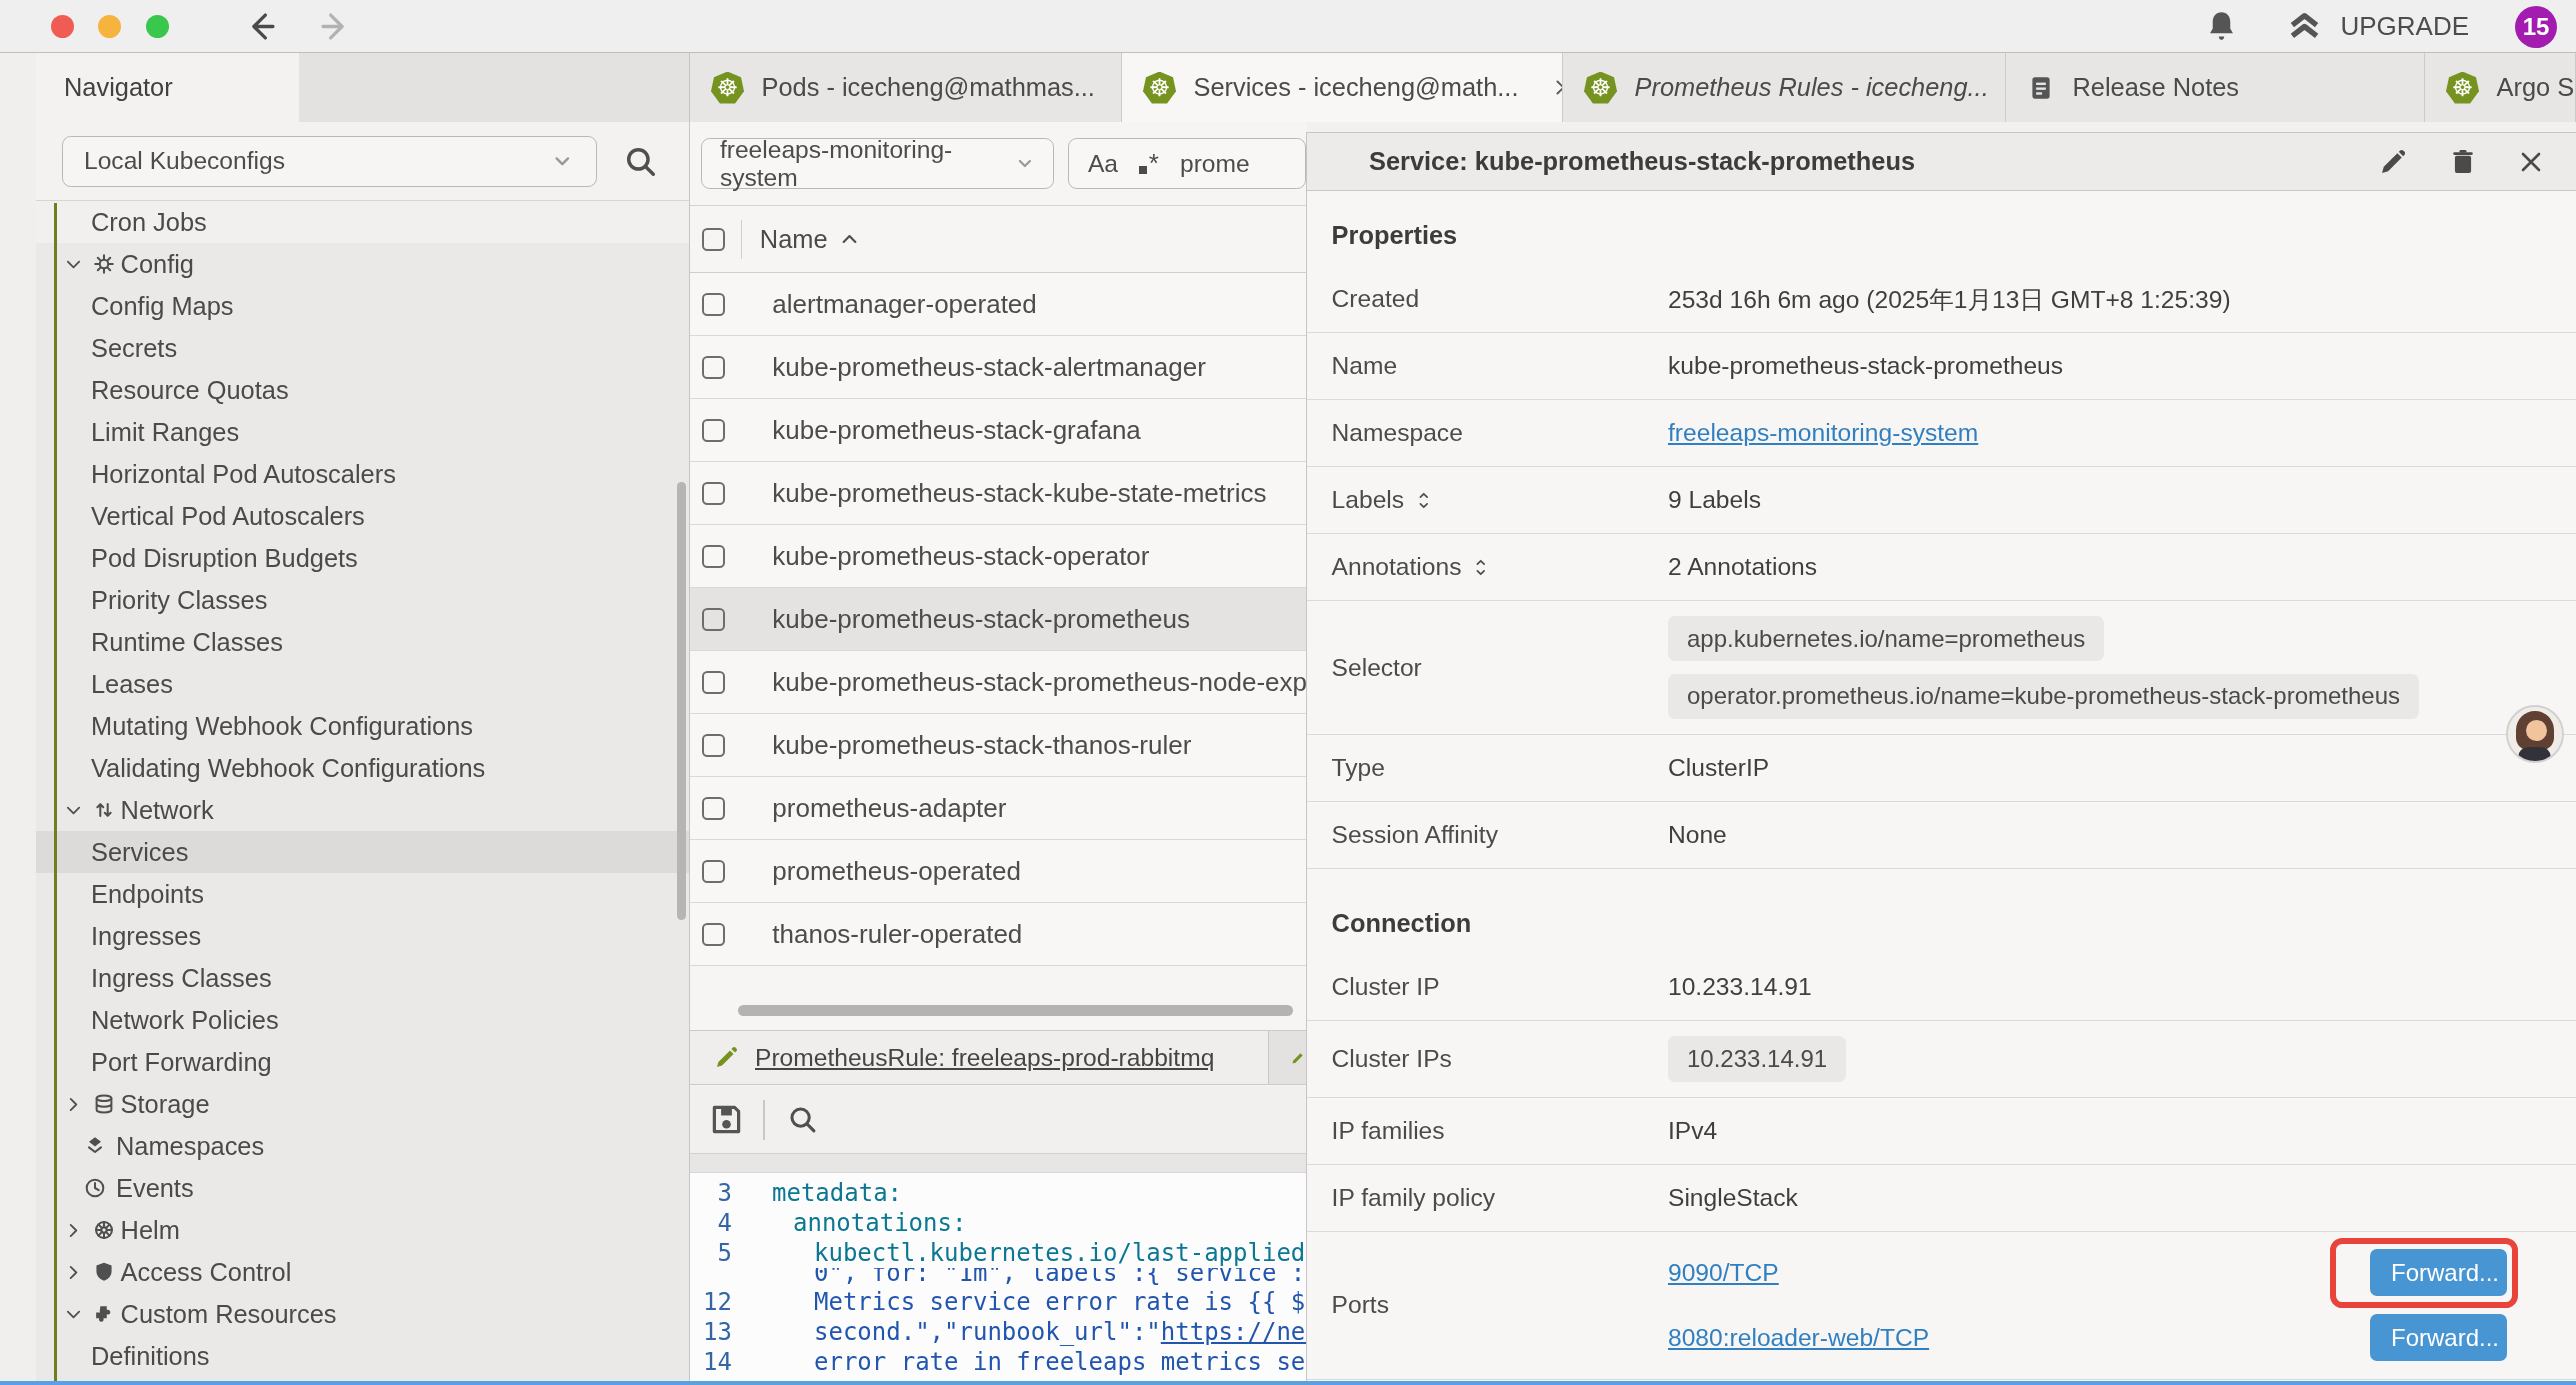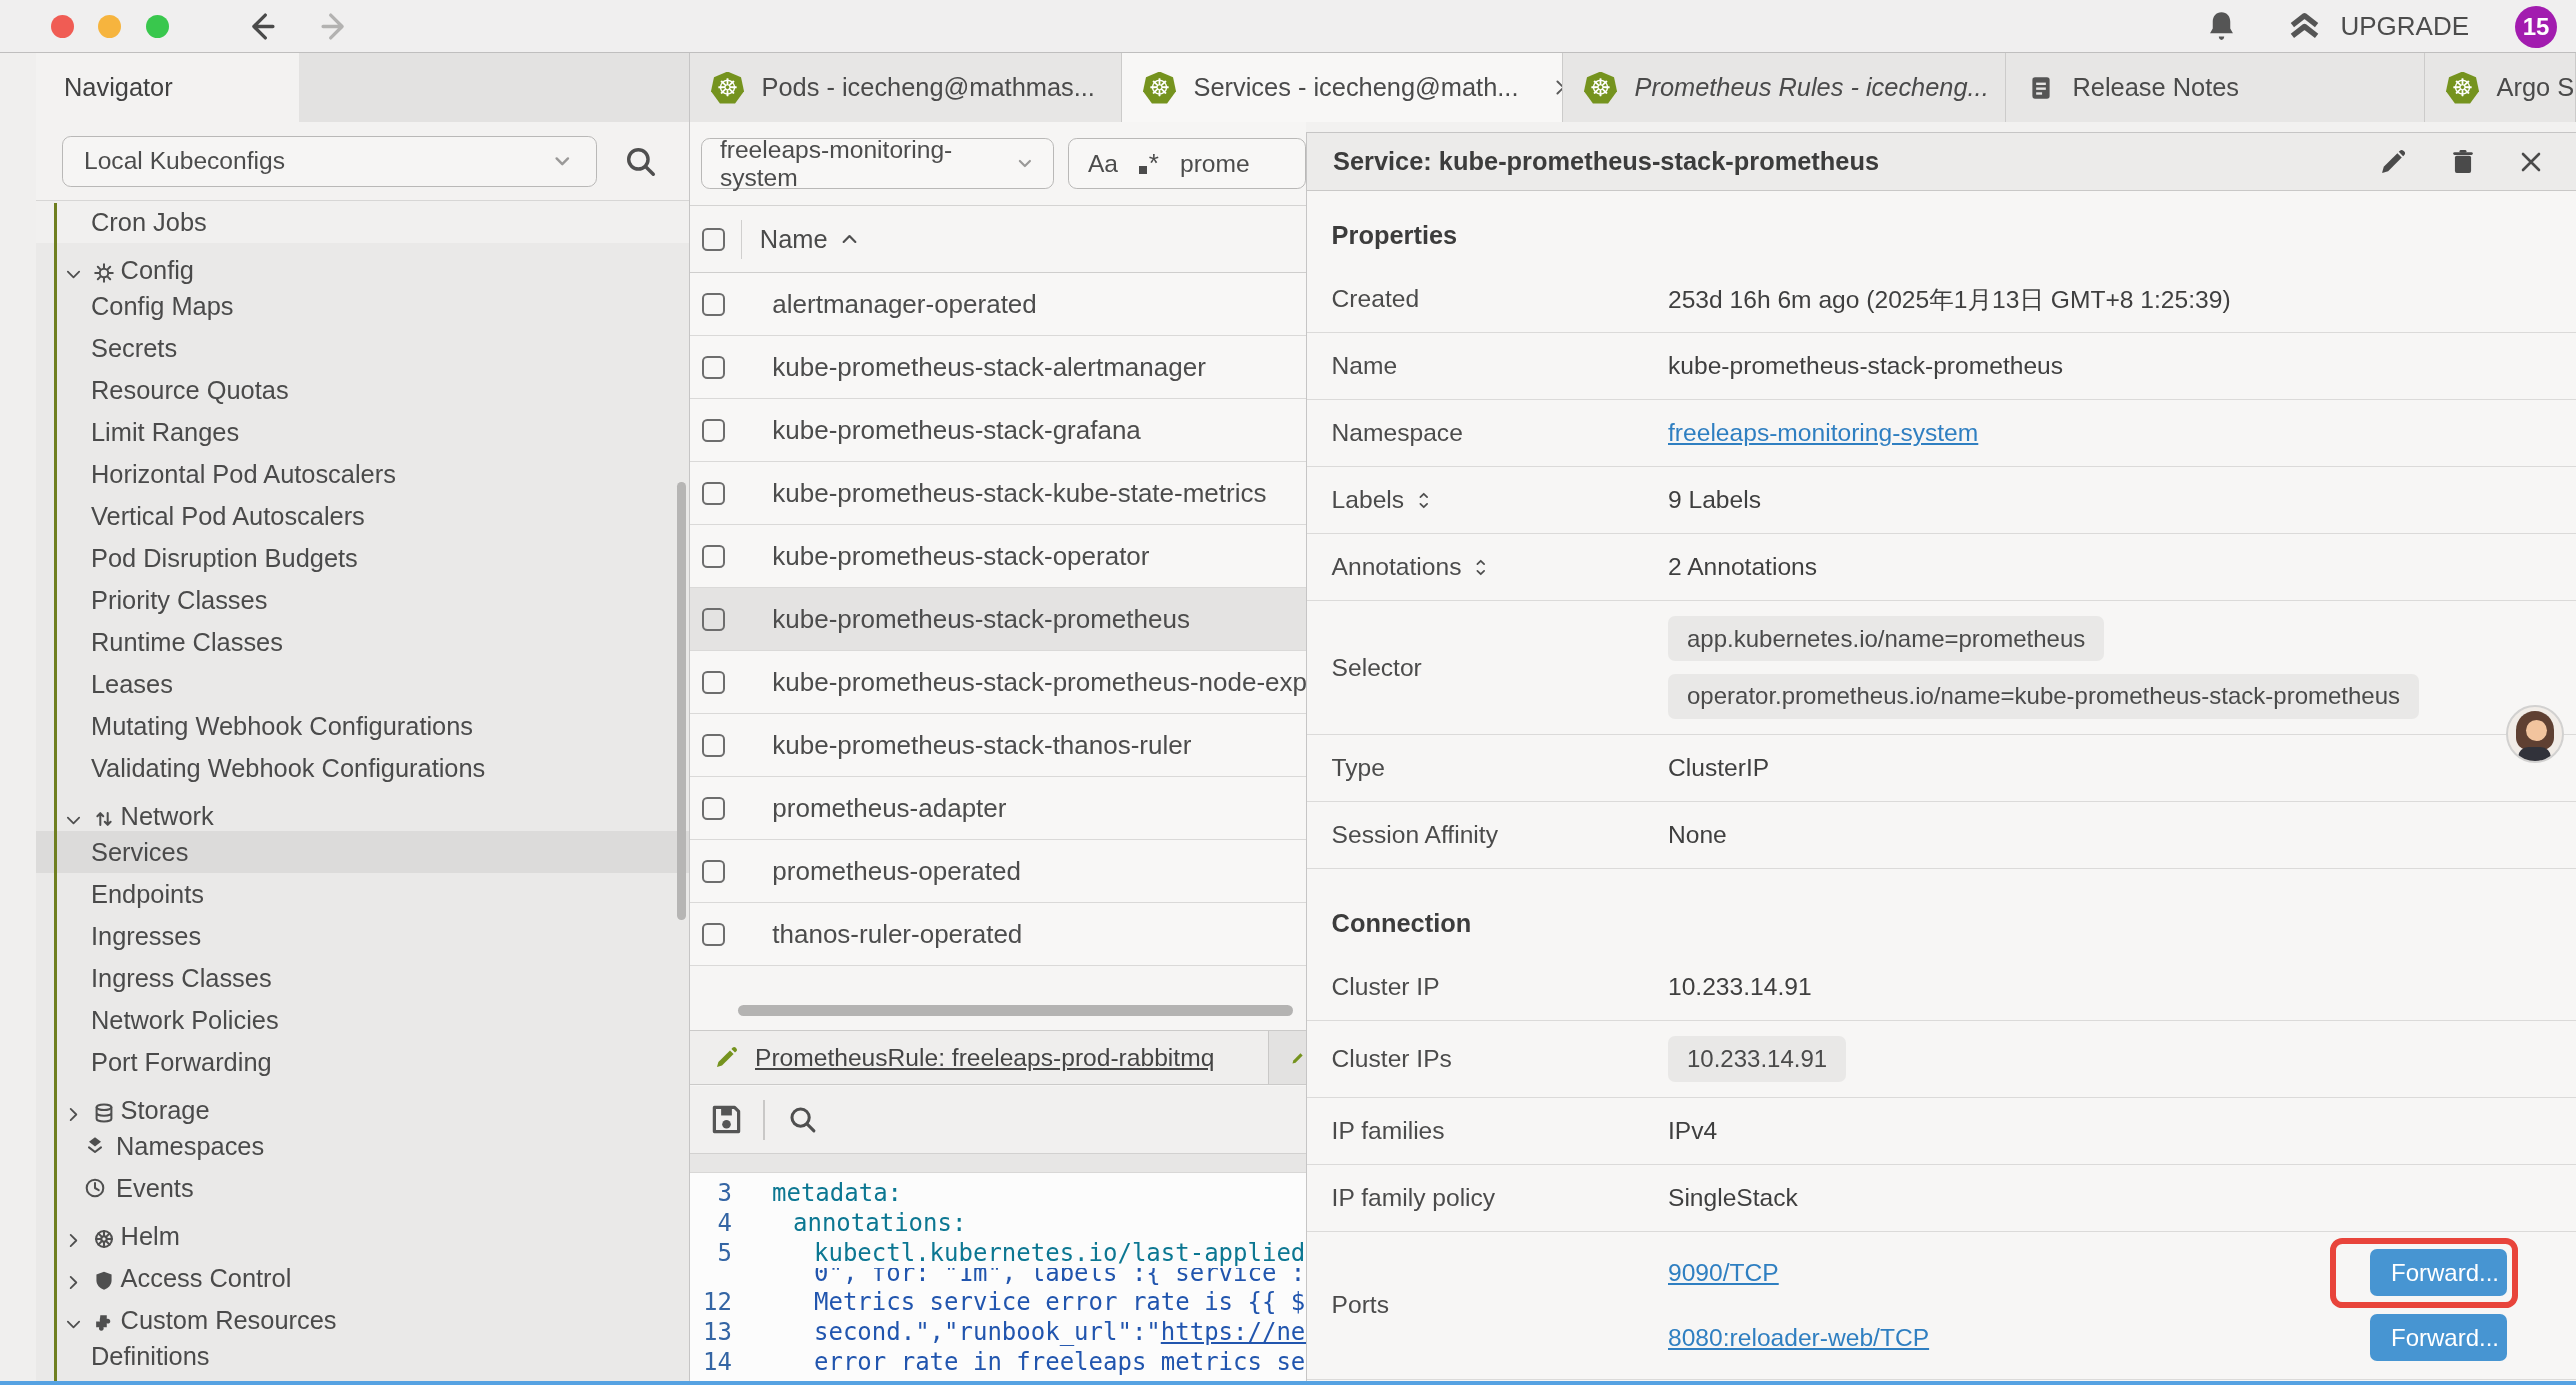--- a/index.html
+++ b/index.html
@@ -23,21 +23,21 @@
   .sidebar { width:690px; flex:0 0 690px; background:#f0efee; border-right:1.8px solid #c6c5c5; display:flex; flex-direction:column;padding-left:36px; }
   .sb-header { height:69px; background:#e3e2e1; display:flex; }
   .nav-tab { width:263px; height:69px; background:#f3f2f1; display:flex; align-items:center; padding-left:28px; font-size:25.4px; color:#414141; }
   .kube-row { height:79px; background:#f3f2f1; border-bottom:1.8px solid #d7d6d5; display:flex; align-items:center; padding:0 17.5px 0 26px; gap:24.6px; }
   .kube-select { flex:0 0 535px; height:51px; border:1.8px solid #b9b8b7; border-radius:8.8px; background:#f6f5f4; display:flex; align-items:center; padding:0 21px; font-size:24.6px; color:#4c4c4c; justify-content:space-between; }
   .tree { flex:1; position:relative; background:#eae9e8; overflow:hidden; }
   .tree-accent { position:absolute; left:18.4px; top:1.8px; bottom:0; width:2.6px; background:#6f7f20; }
   .sb-thumb { position:absolute; right:3.5px; top:281px; height:438px; width:8.8px; border-radius:4.4px; background:#b6b5b4; }
   .tree-item { height:42px; display:flex; align-items:center; font-size:25.4px; color:#4a4a4a; white-space:nowrap; }
   .tree-item.child { padding-left:55px; }
-  .tree-item.group { padding-left:24.6px; gap:4px;align-items:flex-end; }
+  .tree-item.group { padding-left:24.6px; gap:4px; }
   .tree-item.leaf-icon { padding-left:46px; gap:8px; }
   .tree-item.selected { background:#dcdbda; }
   .tree-item.hl { background:#f1f0ef; }
   .tree-item .tico { display:flex; align-items:center; justify-content:center; width:26px; }
 
   
   .content { position:relative; flex:1; background:#f2f1f0; }
   .tab-strip { position:absolute; left:0; top:0; right:0; height:69px; background:#e3e2e1; border-bottom:1.8px solid #c6c5c5; display:flex; }
   .tab { height:69px; display:flex; align-items:center; gap:17.5px; padding:0 21px; border-right:1.8px solid #cccbca; background:#e7e6e5; overflow:hidden; font-size:25.4px; color:#4a4a4a; white-space:nowrap; }
   .tab.active { background:#f8f7f6; }
@@ -70,21 +70,21 @@
   .cline { height:30px; display:flex; align-items:center; white-space:nowrap; }
   .cline.partial { height:19px; overflow:hidden; align-items:flex-end; }
   .cline .ln { width:68px; text-align:right; padding-right:26px; color:#3465a4; flex:0 0 68px; }
   .cline .ct.key { color:#0c7792; }
   .cline .ct.string { color:#2155ae; }
   .cline .ct a, .cline .ct .lk { color:#2155ae; text-decoration:underline; }
 
   
   .panel { position:absolute; left:616px; top:79px; right:0; bottom:0; background:#f7f6f5; border-left:1.8px solid #c6c5c5; border-top:1.8px solid #c6c5c5; }
   .panel-header { height:58px; background:#ecebea; border-bottom:1.8px solid #c9c8c7; display:flex; align-items:center; padding:0 32px 0 26px; }
-  .panel-header .ttl { font-size:25.4px; font-weight:bold; color:#3c3c3c; flex:1; }
+  .panel-header .ttl { font-size:25.4px; font-weight:bold; color:#3c3c3c; flex:1;margin-left:36px; }
   .panel-header .hicons { display:flex; align-items:center; gap:40px; }
   .panel-body { position:absolute; top:58px; left:0; right:0; bottom:0; overflow:hidden; }
   .sec-h { font-size:25.4px; font-weight:bold; color:#3c3c3c; padding:30px 0 16px 24.6px; }
   .sec-h.gap { padding-top:40px; }
   .prow { display:flex; border-bottom:1.8px solid #dbdad9; min-height:67px; align-items:center; padding:8.8px 0; }
   .prow .plabel { width:361px; flex:0 0 361px; padding-left:24.6px; font-size:24.6px; color:#4b4b4b; display:flex; align-items:center; gap:10.5px; }
   .prow .pvalue { flex:1; font-size:24.6px; color:#3f3f3f; padding-right:8px; }
   .pvalue a.nslink, .portlink { color:#2f7fc1; text-decoration:underline; cursor:pointer; font-size:24.6px; }
   .chip { display:inline-block; background:#e9e8e7; border-radius:7px; padding:8.8px 19px; font-size:24px; color:#4a4a4a; }
   .chips .chip { margin:6.1px 0; }

